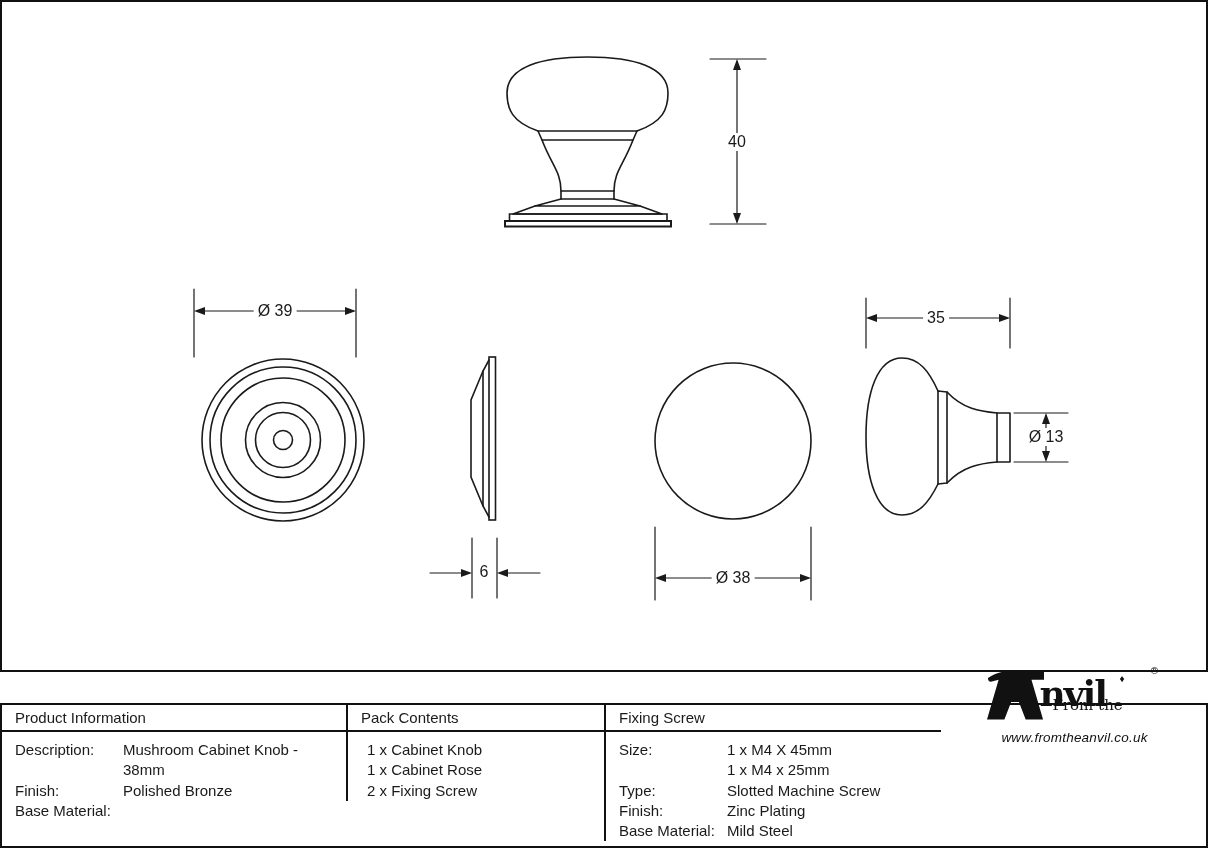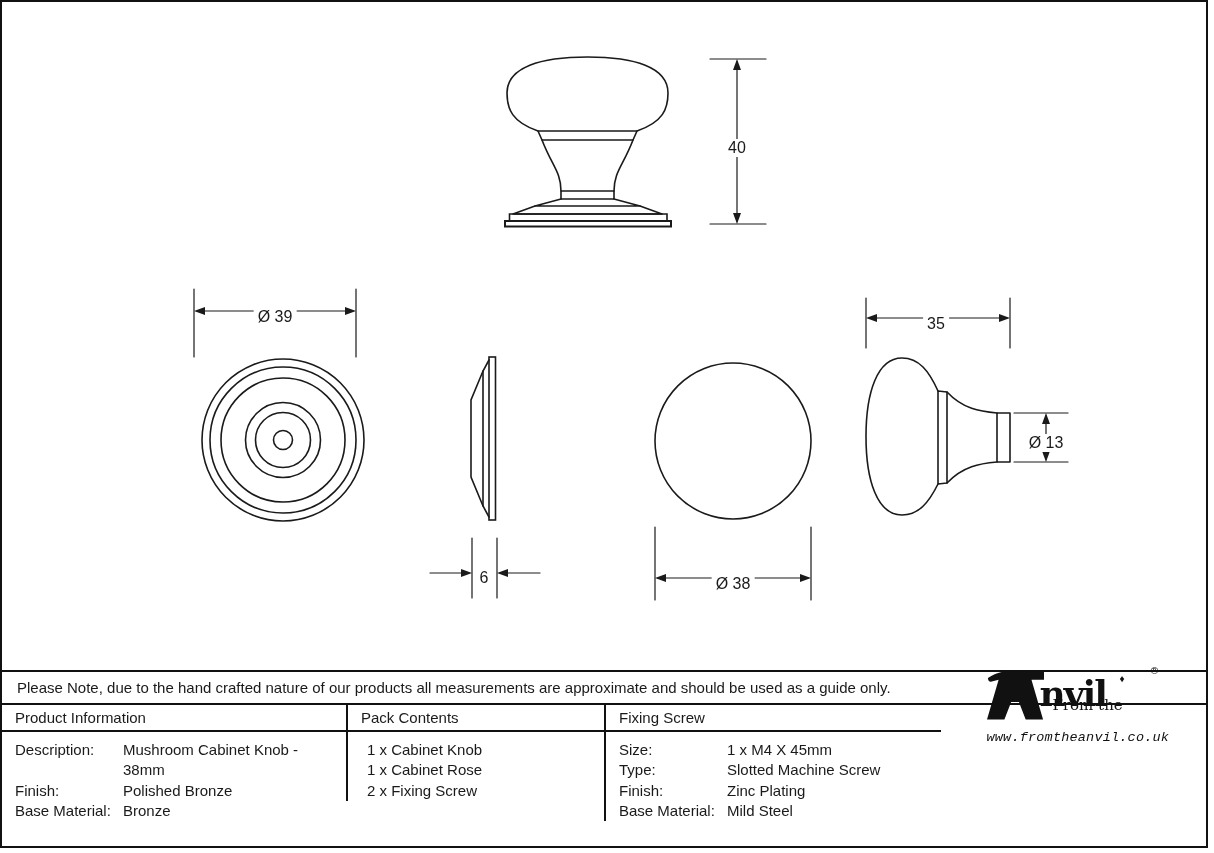--- a/index.html
+++ b/index.html
@@ -5,21 +5,21 @@
   html,body{margin:0;padding:0;background:#ffffff;}
   .sheet{
     position:relative;width:1214px;height:853px;background:#ffffff;
     font-family:"Liberation Sans",sans-serif;color:#1a1a1a;overflow:hidden;
   }
   .frame{position:absolute;left:0;top:0;width:1208px;height:672px;
     border:2.5px solid #111;box-sizing:border-box;background:#fff;}
   .drawing-svg{position:absolute;left:0;top:0;}
   .dim-label{
     position:absolute;transform:translate(-50%,-50%);
-    background:#ffffff;padding:0 4px;font-size:16px;color:#1a1a1a;white-space:nowrap;margin-top:6px;
+    background:#ffffff;padding:0 4px;font-size:16px;color:#1a1a1a;white-space:nowrap;
   }
   .note-row{
     position:absolute;left:0;top:669.5px;width:1208px;height:36px;
     border:2.5px solid #111;box-sizing:border-box;background:#fff;
     display:flex;align-items:center;padding-left:15px;font-size:15px;
   }
   .info-table{
     position:absolute;left:0;top:703px;width:1208px;height:145px;
     border:2.5px solid #111;box-sizing:border-box;background:#fff;
     display:flex;align-items:flex-start;
@@ -46,21 +46,21 @@
   .anvil-icon{position:absolute;left:0;top:8px;}
   .logo-tagline{position:absolute;left:66px;top:7px;
     font-family:"DejaVu Serif",serif;font-size:15px;color:#111;margin-top:28px;}
   .logo-diamond{position:absolute;left:133px;top:12px;font-size:10px;color:#111;}
   .logo-name{position:absolute;left:53px;top:14px;line-height:1;
     font-family:"DejaVu Serif",serif;font-weight:bold;font-size:36px;
     letter-spacing:-2px;color:#111;}
   .logo-reg{position:absolute;left:163px;top:4px;font-size:10px;
     font-family:"DejaVu Serif",serif;color:#111;}
   .logo-url{position:absolute;left:0;bottom:0;width:100%;text-align:center;
-    font-family:Liberation Mono, monospace;font-style:italic;font-size:13.5px;
+    font-family:Liberation Sans, sans-serif;font-style:italic;font-size:13.5px;
     letter-spacing:0.2px;color:#111;}
 </style>
 </head>
 <body>
 
 <div class="sheet">
 
   <div class="frame"></div>
 
   <svg class="drawing-svg" width="1214" height="675" viewBox="0 0 1214 675" fill="none" stroke="#1a1a1a" stroke-width="1.6" stroke-linecap="round">
@@ -145,59 +145,59 @@
     </g>
   </svg>
 
   <span class="dim-label" style="left:737px;top:142px;">40</span>
   <span class="dim-label" style="left:275px;top:311px;">Ø 39</span>
   <span class="dim-label" style="left:484px;top:572px;">6</span>
   <span class="dim-label" style="left:733px;top:578px;">Ø 38</span>
   <span class="dim-label" style="left:936px;top:318px;">35</span>
   <span class="dim-label" style="left:1046px;top:437px;">Ø 13</span>
 
-  <div class="note-row">
-    <span>Please Note, due to the hand crafted nature of our products all measurements are approximate and should be used as a guide only.</span>
-  </div>
 
   <div class="info-table">
 
     <div class="col col-product">
       <div class="col-header">Product Information</div>
       <div class="col-body">
         <div class="kv-row">
           <span class="kv-label">Description:</span>
           <span class="kv-value">Mushroom Cabinet Knob - 38mm</span>
         </div>
         <div class="kv-row">
           <span class="kv-label">Finish:</span>
           <span class="kv-value">Polished Bronze</span>
         </div>
         <div class="kv-row">
           <span class="kv-label">Base Material:</span>
-          <span class="kv-value">Bronze</span>
         </div>
       </div>
     </div>
 
     <div class="col col-pack">
       <div class="col-header">Pack Contents</div>
       <div class="col-body">
         <div class="pack-item">1 x Cabinet Knob</div>
         <div class="pack-item">1 x Cabinet Rose</div>
         <div class="pack-item">2 x Fixing Screw</div>
       </div>
     </div>
 
     <div class="col col-fixing">
       <div class="col-header">Fixing Screw</div>
       <div class="col-body">
         <div class="kv-row">
           <span class="kv-label">Size:</span>
           <span class="kv-value">1 x M4 X 45mm</span>
+        </div>
+        <div class="kv-row">
+          <span class="kv-label"></span>
+          <span class="kv-value">1 x M4 x 25mm</span>
         </div>
         <div class="kv-row">
           <span class="kv-label">Type:</span>
           <span class="kv-value">Slotted Machine Screw</span>
         </div>
         <div class="kv-row">
           <span class="kv-label">Finish:</span>
           <span class="kv-value">Zinc Plating</span>
         </div>
         <div class="kv-row">

